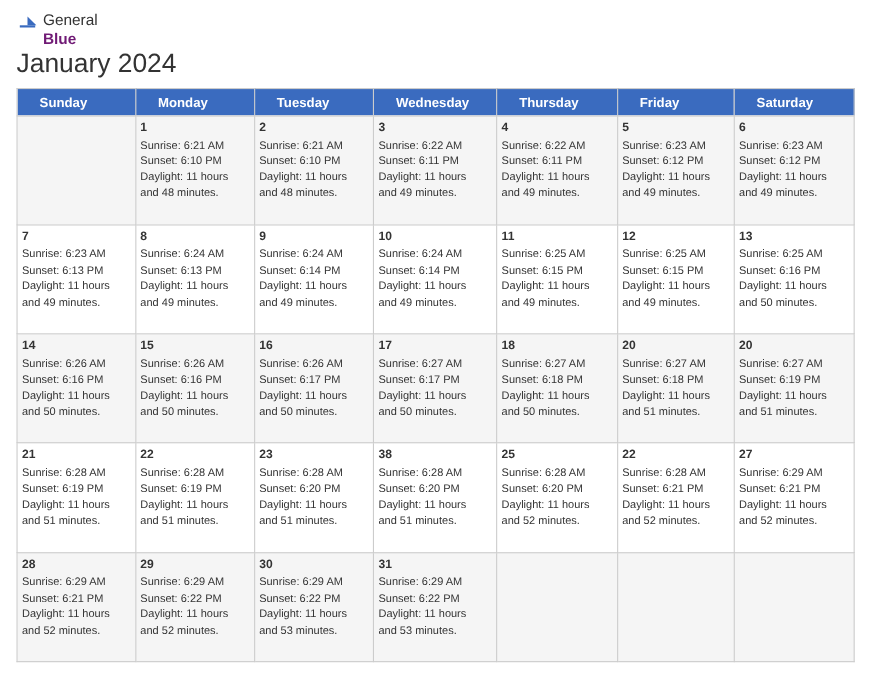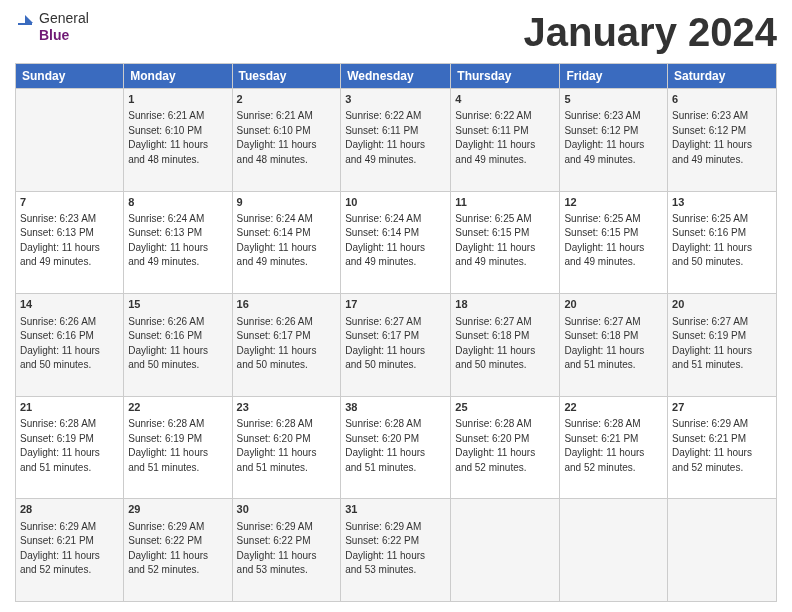--- a/index.html
+++ b/index.html
@@ -15,20 +15,21 @@
       height: 612px;
       padding: 10px 15px;
       display: flex;
       flex-direction: column;
     }
     .header {
       display: flex;
       justify-content: space-between;
       align-items: flex-start;
       margin-bottom: 8px;
+      flex-direction: column;
     }
     .logo {
       display: flex;
       align-items: center;
       gap: 4px;
     }
     .logo-text {
       font-size: 14px;
       color: #333;
       line-height: 1.2;
@@ -39,38 +40,38 @@
     .logo-text .general { color: #333; font-weight: normal; }
     .logo-text .blue { color: #701a75; font-weight: bold; }
     .logo-icon {
       width: 20px;
       height: 28px;
     }
     .title-block {
       text-align: right;
     }
     .month-title {
-      font-size: 40px;
+      font-size: 24px;
       color: #333;
-      font-weight: bold;
+      font-weight: normal;
     }
     .location {
       font-size: 14px;
       color: #555;
     }
     .calendar {
       width: 100%;
       border-collapse: collapse;
       flex: 1;
       font-size: 10px;
     }
     .calendar thead tr th {
       background-color: #3a6bbf;
       color: #fff;
-      padding: 5px 6px;
+      padding: 5px 20px;
       text-align: left;
       font-size: 12px;
       font-weight: bold;
       border: 1px solid #ccc;
     }
     .calendar tbody tr td {
       border: 1px solid #ccc;
       vertical-align: top;
       padding: 3px 4px;
       width: 113px;

